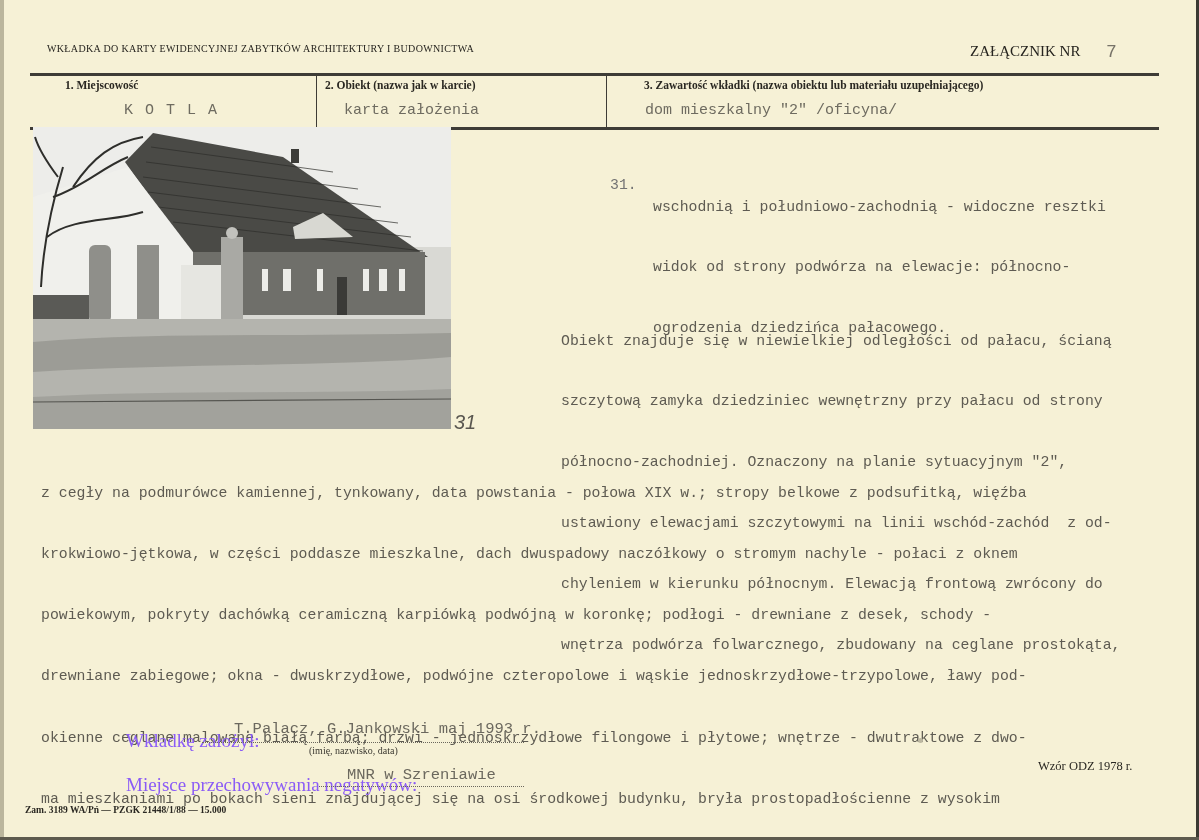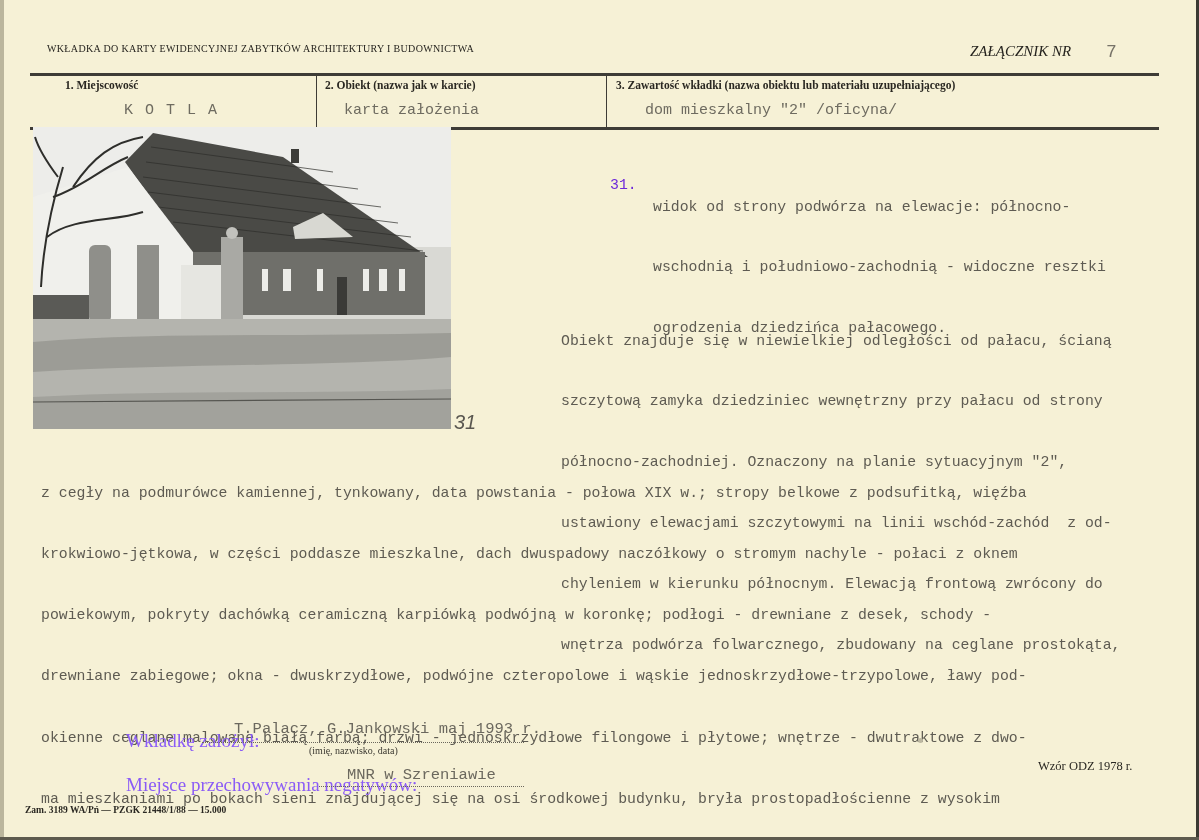--- a/index.html
+++ b/index.html
@@ -8,21 +8,21 @@
       background: #f6f1d6;
       position: relative;
       font-family: "Liberation Serif", serif;
       color: #2a2822;
     }
     .edge-left { position: absolute; left: 0; top: 0; width: 4px; height: 840px; background: #8a8570; opacity: .55; }
     .edge-right { position: absolute; right: 0; top: 0; width: 3px; height: 840px; background: #3b3a33; }
     .edge-bottom { position: absolute; left: 0; bottom: 0; width: 1199px; height: 3px; background: #5d5a4e; }
 
     .hdr-title { position: absolute; left: 47px; top: 43px; font-size: 10px; letter-spacing: .35px; color: #26241f; }
-    .hdr-annex { position: absolute; left: 970px; top: 43px; font-size: 15px; color: #26241f; font-style: italic; }
+    .hdr-annex { position: absolute; left: 970px; top: 43px; font-size: 15px; color: #26241f; }
     .hdr-annex-num { position: absolute; left: 1106px; top: 42px; font-family: "Liberation Mono", monospace; font-size: 18px; color: #777368; }
 
     .rule { position: absolute; background: #3e3c36; }
     .rule.top { left: 30px; top: 73px; width: 1129px; height: 3px; }
     .rule.mid { left: 30px; top: 127px; width: 1129px; height: 3px; }
     .vsep { position: absolute; background: #3e3c36; width: 1px; }
     .vsep.a { left: 316px; top: 76px; height: 51px; }
     .vsep.b { left: 606px; top: 76px; height: 51px; }
 
     .field-label { position: absolute; font-size: 11.5px; font-weight: bold; top: 79px; color: #2a2822; }
@@ -32,21 +32,21 @@
     .photo {
       position: absolute; left: 33px; top: 127px; width: 418px; height: 302px;
       background: linear-gradient(180deg, #efefea 0%, #e3e3dd 18%, #a3a39d 55%, #7b7b76 63%, #b7b7b1 72%, #9d9d97 86%, #7c7c77 100%);
       overflow: hidden;
     }
     .photo svg { display: block; }
     .photo-num { position: absolute; left: 454px; top: 411px; font-family: "Liberation Sans", sans-serif; font-size: 20px; color: #5a5750; font-style: italic; }
 
     .typed { font-family: "Liberation Mono", monospace; font-size: 14.8px; color: #5e5b52; white-space: pre; position: absolute; line-height: 20.3px; }
     .caption { left: 653px; top: 156px; }
-    .caption-num { position: absolute; left: 610px; top: 177px; font-family: "Liberation Mono", monospace; font-size: 14.8px; color: #6d28d9; }
+    .caption-num { position: absolute; left: 610px; top: 177px; font-family: "Liberation Mono", monospace; font-size: 14.8px; color: #737373; }
     .desc-top { left: 537px; top: 290px; margin-left: 24px; }
     .desc-full { left: 41px; top: 442px; line-height: 20.4px; }
 
     .foot-label { position: absolute; font-size: 19px; color: #8b5cf6; padding-left: 32px; }
     .dotline { position: absolute; border-bottom: 1px dotted #6a675d; height: 0; }
     .foot-val { position: absolute; font-family: "Liberation Mono", monospace; font-size: 15.5px; color: #6b685e; }
     .foot-hint { position: absolute; font-size: 10px; color: #3a3830; }
     .foot-print { position: absolute; left: 25px; top: 805px; font-size: 9.5px; font-weight: bold; color: #2a2822; }
     .wzor { position: absolute; left: 1038px; top: 759px; font-size: 12.5px; color: #2a2822; }
     .speck { position: absolute; width: 5px; height: 5px; border-radius: 50%; background: #bdb8a2; }
@@ -66,21 +66,21 @@
 <div class="rule mid"></div>
 <div class="vsep a"></div>
 <div class="vsep b"></div>
 
 <div class="field-label" style="left:65px">1. Miejscowość</div>
 <div class="field-value kotla" style="left:124px">KOTLA</div>
 
 <div class="field-label" style="left:325px">2. Obiekt (nazwa jak w karcie)</div>
 <div class="field-value" style="left:344px">karta założenia</div>
 
-<div class="field-label" style="left:616px">3. Zawartość wkładki (nazwa obiektu lub materiału uzupełniającego)</div>
+<div class="field-label" style="left:644px">3. Zawartość wkładki (nazwa obiektu lub materiału uzupełniającego)</div>
 <div class="field-value" style="left:645px">dom mieszkalny "2" /oficyna/</div>
 
 <div class="photo">
   <svg width="418" height="302" viewBox="0 0 418 302">
     <rect x="0" y="0" width="418" height="302" fill="#d9d9d4"></rect>
     <rect x="0" y="0" width="418" height="120" fill="#ededea"></rect>
 
     <polygon points="120,6 250,30 395,130 160,130 92,35" fill="#4a4a46"></polygon>
     <g stroke="#2d2d2a" stroke-width="1" opacity=".7">
       <line x1="118" y1="20" x2="300" y2="45"></line>
@@ -121,22 +121,22 @@
     <rect x="0" y="192" width="418" height="110" fill="#b4b4ae"></rect>
     <path d="M0,215 C120,205 260,210 418,206 L418,230 C300,240 150,236 0,245 Z" fill="#8c8c86" opacity=".6"></path>
     <path d="M0,270 C140,262 280,268 418,262 L418,302 L0,302 Z" fill="#9a9a94" opacity=".7"></path>
     <line x1="0" y1="275" x2="418" y2="272" stroke="#555550" stroke-width="1.2"></line>
   </svg>
 </div>
 <div class="photo-num">31</div>
 
 <div class="caption-num">31.</div>
 <div class="typed caption">
+  <div>wschodnią i południowo-zachodnią - widoczne resztki</div>
   <div>widok od strony podwórza na elewacje: północno-</div>
-  <div>wschodnią i południowo-zachodnią - widoczne resztki</div>
   <div>ogrodzenia dziedzińca pałacowego.</div>
 </div>
 
 <div class="typed desc-top">
   <div>Obiekt znajduje się w niewielkiej odległości od pałacu, ścianą</div>
   <div>szczytową zamyka dziedziniec wewnętrzny przy pałacu od strony</div>
   <div>północno-zachodniej. Oznaczony na planie sytuacyjnym "2",</div>
   <div>ustawiony elewacjami szczytowymi na linii wschód-zachód  z od-</div>
   <div>chyleniem w kierunku północnym. Elewacją frontową zwrócony do</div>
   <div>wnętrza podwórza folwarcznego, zbudowany na ceglane prostokąta,</div>

